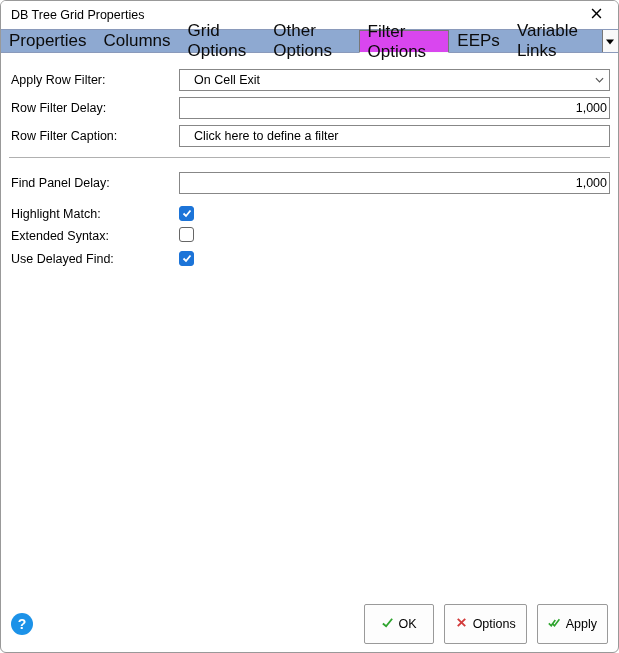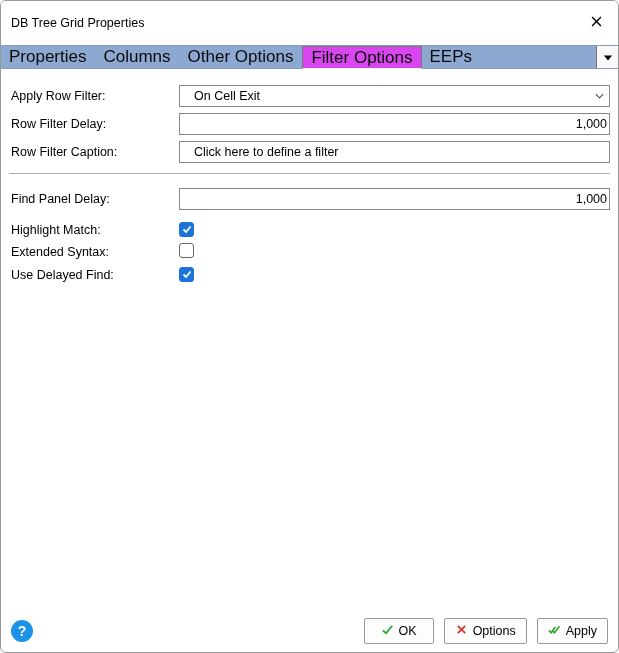--- a/index.html
+++ b/index.html
@@ -1,18 +1,18 @@
 <!DOCTYPE html>
 <html><head>
 <meta charset="utf-8">
 <style>
   * { box-sizing: border-box; }
   html, body { margin:0; padding:0; font-family: "Segoe UI", Tahoma, Arial, sans-serif; font-size:12.5px; color:#000; }
   .window { width:619px; height:653px; border:1px solid #999; background:#fff; display:flex; flex-direction:column; border-radius:6px; overflow:hidden; }
-  .titlebar { display:flex; align-items:center; justify-content:space-between; height:44px; padding:0 8px 0 10px; background:#fff; }
+  .titlebar { display:flex; align-items:center; justify-content:space-between; height:28px; padding:0 8px 0 10px; background:#fff; }
   .titlebar .title { font-size:12.5px; }
   .close-btn { width:28px; height:22px; display:flex; align-items:center; justify-content:center; cursor:pointer; border-radius:3px; }
   .close-btn svg { width:11px; height:11px; }
   .tabbar { display:flex; align-items:stretch; background:#8ea9d1; border-top:1px solid #8a9abb; border-bottom:1px solid #8a9abb; height:24px; position:relative; }
   .tab { padding:0 8px; display:flex; align-items:center; font-size:17px; color:#0b0b0b; cursor:pointer; border-right:1px solid rgba(255,255,255,0.0); background:transparent; }
   .tab.active { background:#d946ef; border:1px solid #777; border-bottom:1px solid #f9f9f9; margin-bottom:-1px; }
   .tab-overflow { margin-left:auto; width:22px; background:#f9f9f9; border-left:1px solid #777; display:flex; align-items:center; justify-content:center; cursor:pointer; }
   .tab-overflow svg { width:8px; height:6px; }
   .content { flex:1; padding:10px 8px 8px 8px; overflow:auto; }
   .form-row { display:flex; align-items:center; margin:6px 0; }
@@ -24,21 +24,21 @@
   .select-box .chev svg { width:9px; height:6px; display:block; }
   .numeric-wrap { display:flex; align-items:center; justify-content:flex-end; border:1px solid #878787; height:22px; padding:0 2px; }
   .numeric-wrap .val { text-align:right; flex:1; }
   .hr { border:none; border-top:1px solid #b0b0b0; margin:10px 0 14px 0; }
   .checkbox { width:15px; height:15px; border:1px solid #666; border-radius:3px; display:inline-flex; align-items:center; justify-content:center; cursor:pointer; background:#fff; }
   .checkbox.checked { background:#1c74d8; border-color:#1c74d8; }
   .checkbox.checked svg { width:10px; height:10px; }
   .footer { display:flex; align-items:center; padding:8px 10px; border-top:0px solid #ddd; gap:10px; }
   .footer .spacer { flex:1; }
   .help-btn { width:22px; height:22px; border-radius:50%; background:#1c92e8; color:#fff; display:flex; align-items:center; justify-content:center; font-weight:bold; cursor:pointer; font-size:14px; }
-  .btn { height:26px; min-width:70px; border:1px solid #9a9a9a; background:#fdfdfd; display:flex; align-items:center; justify-content:center; gap:5px; padding:0 10px; cursor:pointer; border-radius:2px; }
+  .btn { height:40px; min-width:70px; border:1px solid #9a9a9a; background:#fdfdfd; display:flex; align-items:center; justify-content:center; gap:5px; padding:0 10px; cursor:pointer; border-radius:2px; }
   .btn svg { width:13px; height:13px; }
 </style>
 </head>
 <body>
 
 <div class="window">
 
   <div class="titlebar">
     <div class="title">DB Tree Grid Properties</div>
     <div class="close-btn">
@@ -47,23 +47,25 @@
             <line x1="1" y1="1" x2="9" y2="9" stroke="currentColor" stroke-width="1.3"></line>
             <line x1="9" y1="1" x2="1" y2="9" stroke="currentColor" stroke-width="1.3"></line>
           </svg>
       </span>
     </div>
   </div>
 
   <div class="tabbar">
     <div class="tab">Properties</div>
     <div class="tab">Columns</div>
+    <div class="tab">Grid Options</div>
     <div class="tab">Other Options</div>
     <div class="tab active">Filter Options</div>
     <div class="tab">EEPs</div>
+    <div class="tab">Variable Links</div>
     <div class="tab-overflow">
       <span>
         <svg viewBox="0 0 10 6">
             <polygon points="0,0 10,0 5,6" fill="#000"></polygon>
           </svg>
       </span>
     </div>
   </div>
 
   <div class="content">

